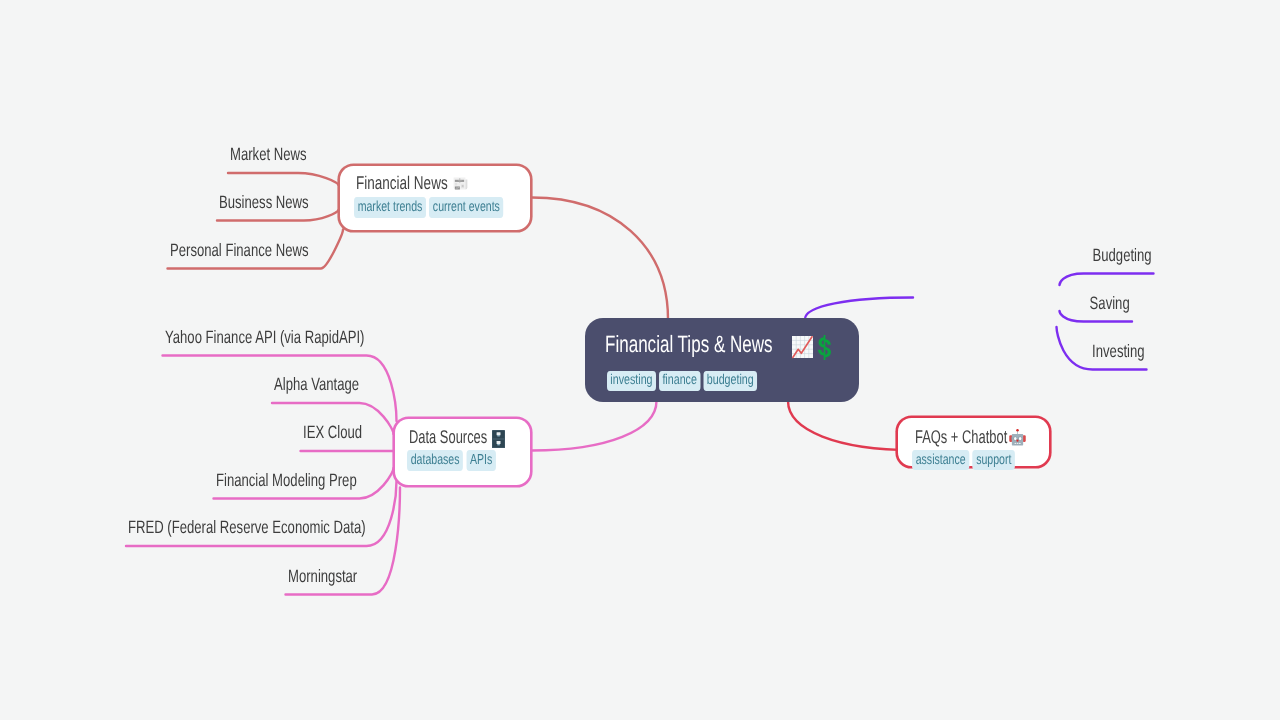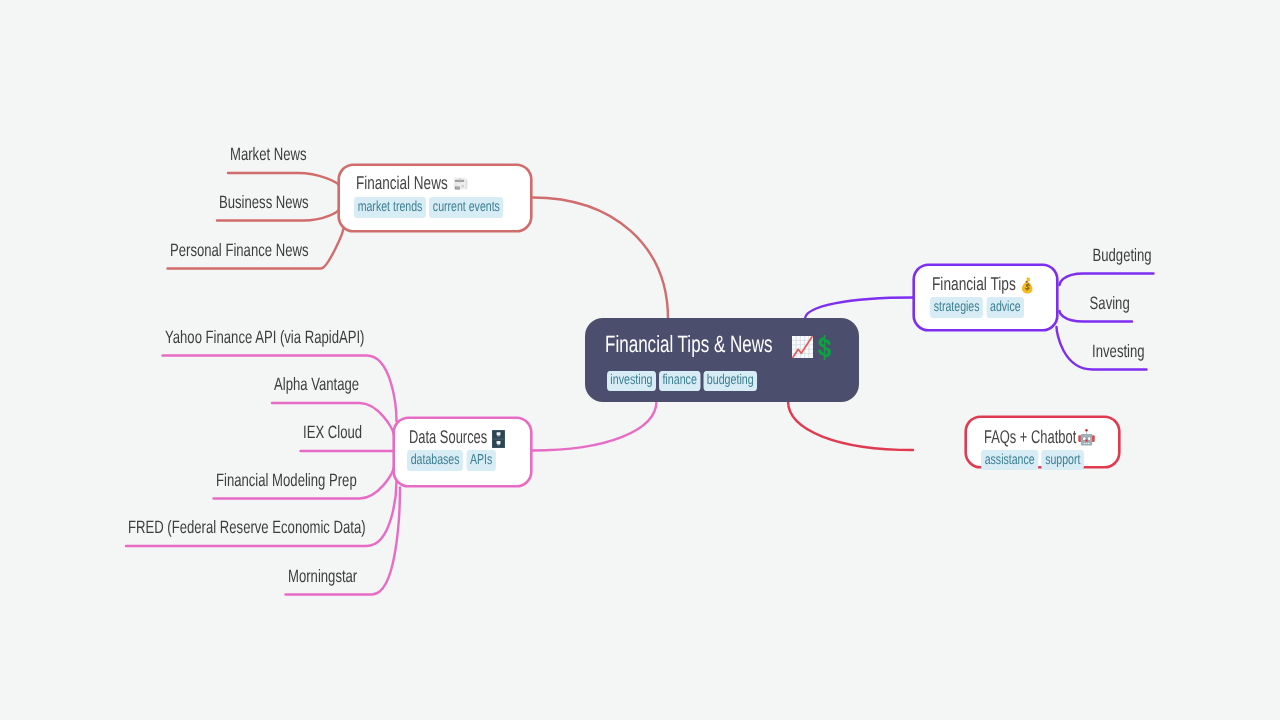--- a/index.html
+++ b/index.html
@@ -104,34 +104,22 @@
           <rect x="21.1" y="24.6" width="4.2" height="1.4" fill="#b8b8b8"></rect>
           <path d="M4.5 25.1h12v7.3h-12z" fill="#8e8e8e"></path>
           <path d="M6.6 30c1.4-2.6 3.2.8 4.6-1.6s2.5 1.1 3.8-.6" stroke="#e2e2e2" stroke-width="1.5" fill="none"></path>
           <rect x="15.6" y="5" width="1.7" height="11.4" fill="#b0b0b0"></rect>
           <rect x="11.8" y="9.9" width="9.2" height="1.7" fill="#b0b0b0"></rect>
         </svg>
       </span>
   <div class="ntags" style="left:13.9px;top:30.7px;"><span class="tag">market trends</span><span class="tag">current events</span></div>
 </div>
 
-<div class="node" id="node-financial-tips" style="left:915.4px;top:266.4px;width:140.4px;height:62.4px;box-shadow:0 0 0 2.6px #7d2ef0;">
-  <div class="ntitle" style="left:16.5px;top:7.6px;">Financial Tips</div>
-  <span class="emo" style="left:104.8px;top:10.3px;" id="ico-moneybag">
-        <svg width="14" height="18" viewBox="0 0 28 36" style="display:block">
-          <path d="M16.8 1.2c.5 1.2 2.3 1 3.3.2.3 1.3-.6 2.4-1.6 3 1.4.3 2.4 1.3 2 2.6-.5 1.5-2.6 1.7-4 1.2l-1.8 2.6-2.6-2.2 2-3.4c-.9-1-1.3-2.6-.4-3.6.8-.9 2.5-.8 3.1-.4z" fill="#f5bb20"></path>
-          <path d="M13.6 9.2c-3.8 2-9.6 7.2-9.6 14.2 0 6.3 5 9.4 11.2 9.4 5.5 0 9.8-2.9 9.8-8.3 0-6.5-4.4-12-8.6-14.6z" fill="#f5bb20"></path>
-          <path d="M11.5 8.3c1.3-.9 3.2-.6 4.4.5.5.5.1 1.4-.6 1.9-1.2.9-2.9.7-3.9-.4-.5-.6-.5-1.6.1-2z" fill="#8a6116"></path>
-          <path d="M16.3 14.3c-2.1-.5-4 .3-4.4 2-.4 1.6.7 2.7 2.2 3.5 1.3.7 1.9 1.2 1.7 2-.2.8-1.3 1.1-2.5.8-.9-.2-1.6-.8-1.9-1.5l-1.8 1.2c.5 1.2 1.7 2.2 3.3 2.6l-.5 2 1.9.5.5-2c2.2.4 4-.5 4.4-2.2.4-1.7-.7-2.8-2.4-3.7-1.2-.6-1.8-1.1-1.6-1.8.2-.7 1.1-.9 2.1-.7.8.2 1.4.7 1.6 1.3l1.8-1.1c-.4-1.1-1.4-1.9-2.8-2.3l.5-2-1.9-.5-.5 2z" fill="#8a6116"></path>
-        </svg>
-      </span>
-  <div class="ntags" style="left:14.4px;top:30.8px;"><span class="tag">strategies</span><span class="tag">advice</span></div>
-</div>
 
-<div class="node" id="node-faqs-chatbot" style="left:967px;top:418.4px;width:151.4px;height:48px;box-shadow:0 0 0 2.6px #e03a50;">
+<div class="node" id="node-faqs-chatbot" style="left:898px;top:418.4px;width:151.4px;height:48px;box-shadow:0 0 0 2.6px #e03a50;">
   <div class="ntitle" style="left:16.5px;top:8.3px;">FAQs + Chatbot</div>
   <span class="emo" style="left:110.6px;top:9.3px;" id="ico-robot">
         <svg width="17" height="19" viewBox="0 0 34 38" style="display:block">
           <rect x="0.5" y="14.6" width="6.3" height="13.2" rx="2.2" fill="#d94c4c"></rect>
           <rect x="27.2" y="14.6" width="6.3" height="13.2" rx="2.2" fill="#d94c4c"></rect>
           <rect x="16.3" y="5.6" width="1.4" height="8.6" fill="#9fb0bb"></rect>
           <circle cx="17" cy="4.7" r="2.5" fill="#d62828"></circle>
           <rect x="5.7" y="12.2" width="22.6" height="22.6" rx="1.2" fill="#9fb0bb"></rect>
           <rect x="4.9" y="18.1" width="1.5" height="5.6" rx="0.7" fill="#8296a3"></rect>
           <ellipse cx="12.1" cy="21.2" rx="3.5" ry="4.2" fill="#8b9daa"></ellipse>

